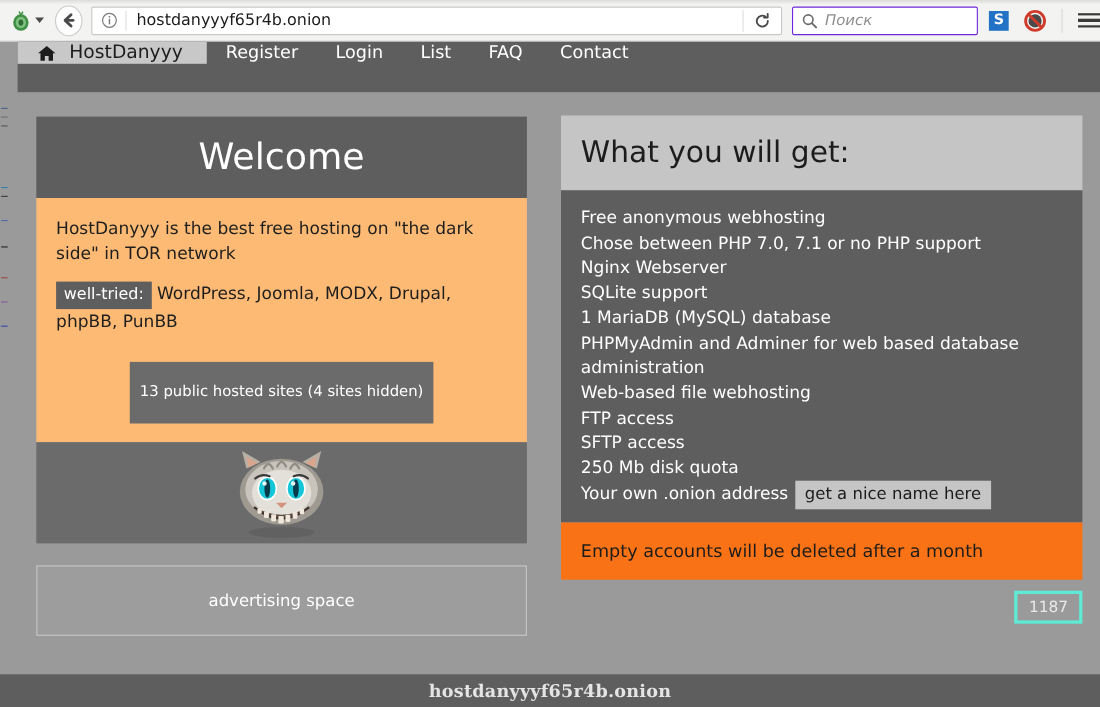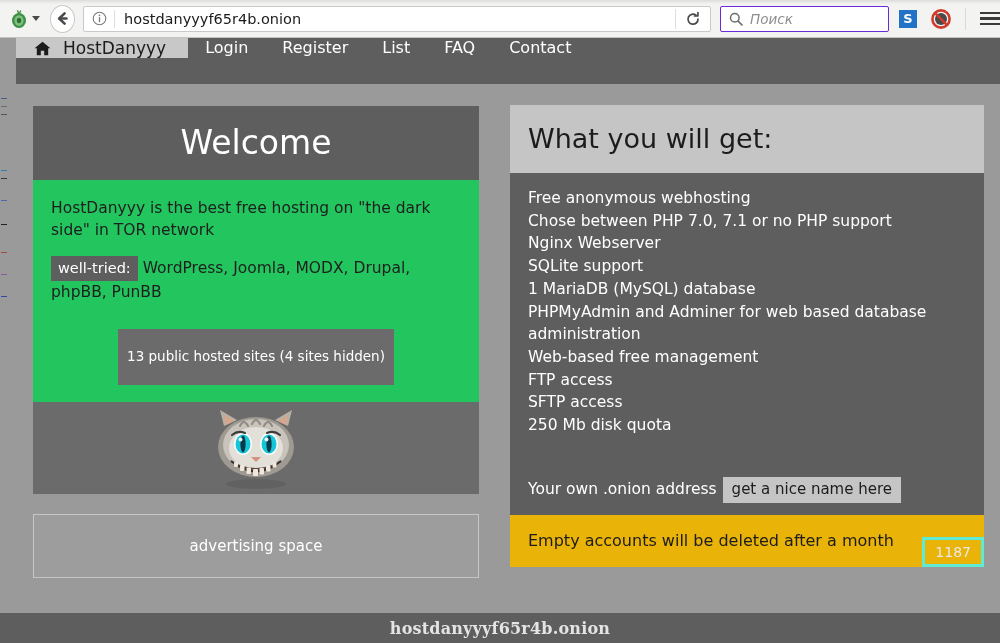--- a/index.html
+++ b/index.html
@@ -149,21 +149,21 @@
   .welcome-head {
     background: #5e5e5e;
     color: #ffffff;
     font-size: 33px;
     text-align: center;
     padding: 17px 0 18px;
     font-family: "DejaVu Sans", sans-serif;
     font-weight: 400;
   }
   .welcome-body {
-    background: #22c55e;
+    background: #fdba74;
     color: #1e1e1e;
     padding: 17px 18px 17px;
     font-size: 15.5px;
     line-height: 1.45;
     font-family: "DejaVu Sans", sans-serif;
   }
   .badge-dark {
     background: #5e5e5e; color: #ffffff;
     padding: 2px 7px; font-size: 14.5px;
     display: inline-block;
@@ -210,24 +210,23 @@
     line-height: 1.465;
     font-family: "DejaVu Sans", sans-serif;
   }
   .get-body div { white-space: normal; }
   .nice-name-btn {
     background: #c5c5c5; color: #1c1c1c;
     padding: 2px 9px; font-size: 15px;
     display: inline-block; margin-left: 6px;
     cursor: pointer;
     font-family: "DejaVu Sans", sans-serif;
-    margin-top: 40px;
   }
   .get-foot {
-    background: #eab308;
+    background: #f97316;
     color: #1c1c1c;
     font-size: 16px;
     padding: 16px 18px 17px;
     font-family: "DejaVu Sans", sans-serif;
   }
 
   .counter-badge {
     position: absolute; right: 16px; top: 453px;
     border: 3px solid #5eead4;
     color: #e8e8e8;
@@ -318,22 +317,22 @@
 </div>
 
 <div class="site-navbar">
   <div class="navbar-brand">
     <svg width="17" height="15" viewBox="0 0 17 15">
       <path d="M8.5 0.8 L16.4 7.3 L14.2 7.3 L14.2 14.2 L10.2 14.2 L10.2 9.8 L6.8 9.8 L6.8 14.2 L2.8 14.2 L2.8 7.3 L0.6 7.3 Z" fill="#1c1c1c"></path>
     </svg>
     <span>HostDanyyy</span>
   </div>
   <div class="nav-links">
+    <div class="nav-link">Register</div>
     <div class="nav-link">Login</div>
-    <div class="nav-link">Register</div>
     <div class="nav-link">List</div>
     <div class="nav-link">FAQ</div>
     <div class="nav-link">Contact</div>
   </div>
 </div>
 
 <div class="page-body">
 
   <div class="left-edge-strip">
     <i style="top:14px;background:#4a5d8a"></i>
@@ -400,21 +399,21 @@
 
   <div class="panel panel-get">
     <div class="get-head">What you will get:</div>
     <div class="get-body">
       <div>Free anonymous webhosting</div>
       <div>Chose between PHP 7.0, 7.1 or no PHP support</div>
       <div>Nginx Webserver</div>
       <div>SQLite support</div>
       <div>1 MariaDB (MySQL) database</div>
       <div>PHPMyAdmin and Adminer for web based database administration</div>
-      <div>Web-based free management</div>
+      <div>Web-based file webhosting</div>
       <div>FTP access</div>
       <div>SFTP access</div>
       <div>250 Mb disk quota</div>
       <div>
         <span>Your own .onion address</span><span class="nice-name-btn">get a nice name here</span>
       </div>
     </div>
     <div class="get-foot">Empty accounts will be deleted after a month</div>
   </div>
 

